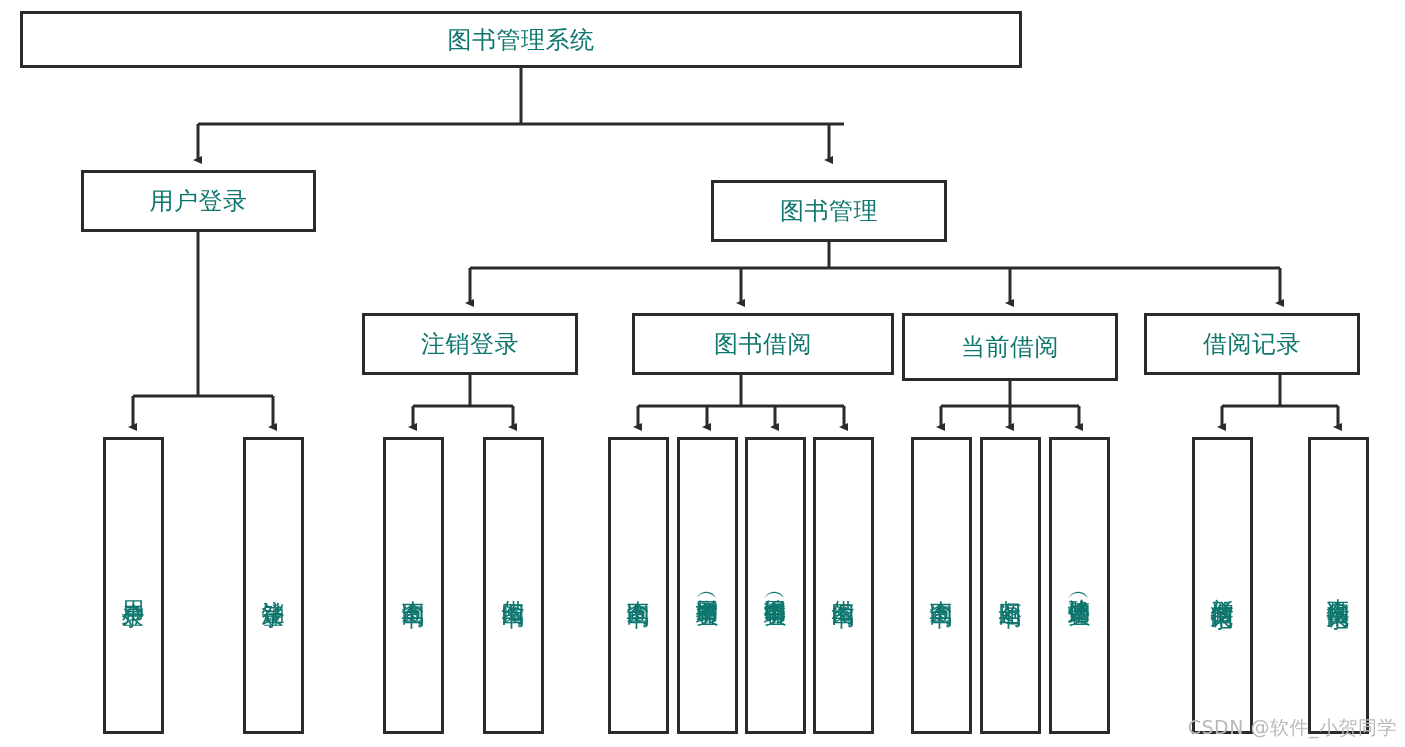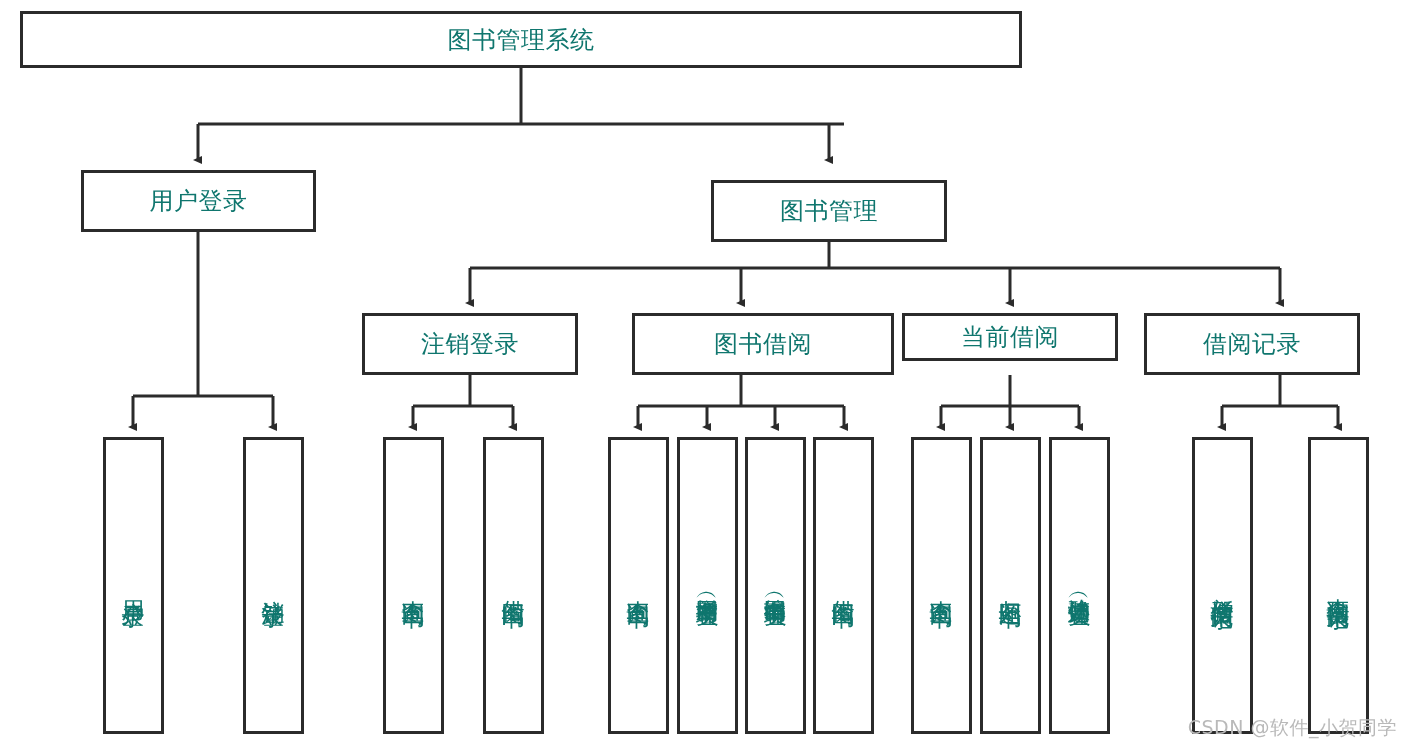--- a/index.html
+++ b/index.html
@@ -128,21 +128,21 @@
   <div class="node horiz" style="left:711px; top:180px; width:236px; height:62px;">
     <span>图书管理</span>
   </div>
 
   <div class="node horiz" style="left:362px; top:313px; width:216px; height:62px;">
     <span>注销登录</span>
   </div>
   <div class="node horiz" style="left:632px; top:313px; width:262px; height:62px;">
     <span>图书借阅</span>
   </div>
-  <div class="node horiz" style="left:902px; top:313px; width:216px; height:48px;">
+  <div class="node horiz" style="left:902px; top:313px; width:216px; height:68px;">
     <span>当前借阅</span>
   </div>
   <div class="node horiz" style="left:1144px; top:313px; width:216px; height:62px;">
     <span>借阅记录</span>
   </div>
 
   <div class="node vert" style="left:103px; top:437px; width:61px; height:297px;">
     <span>用户登录</span>
   </div>
   <div class="node vert" style="left:243px; top:437px; width:61px; height:297px;">

